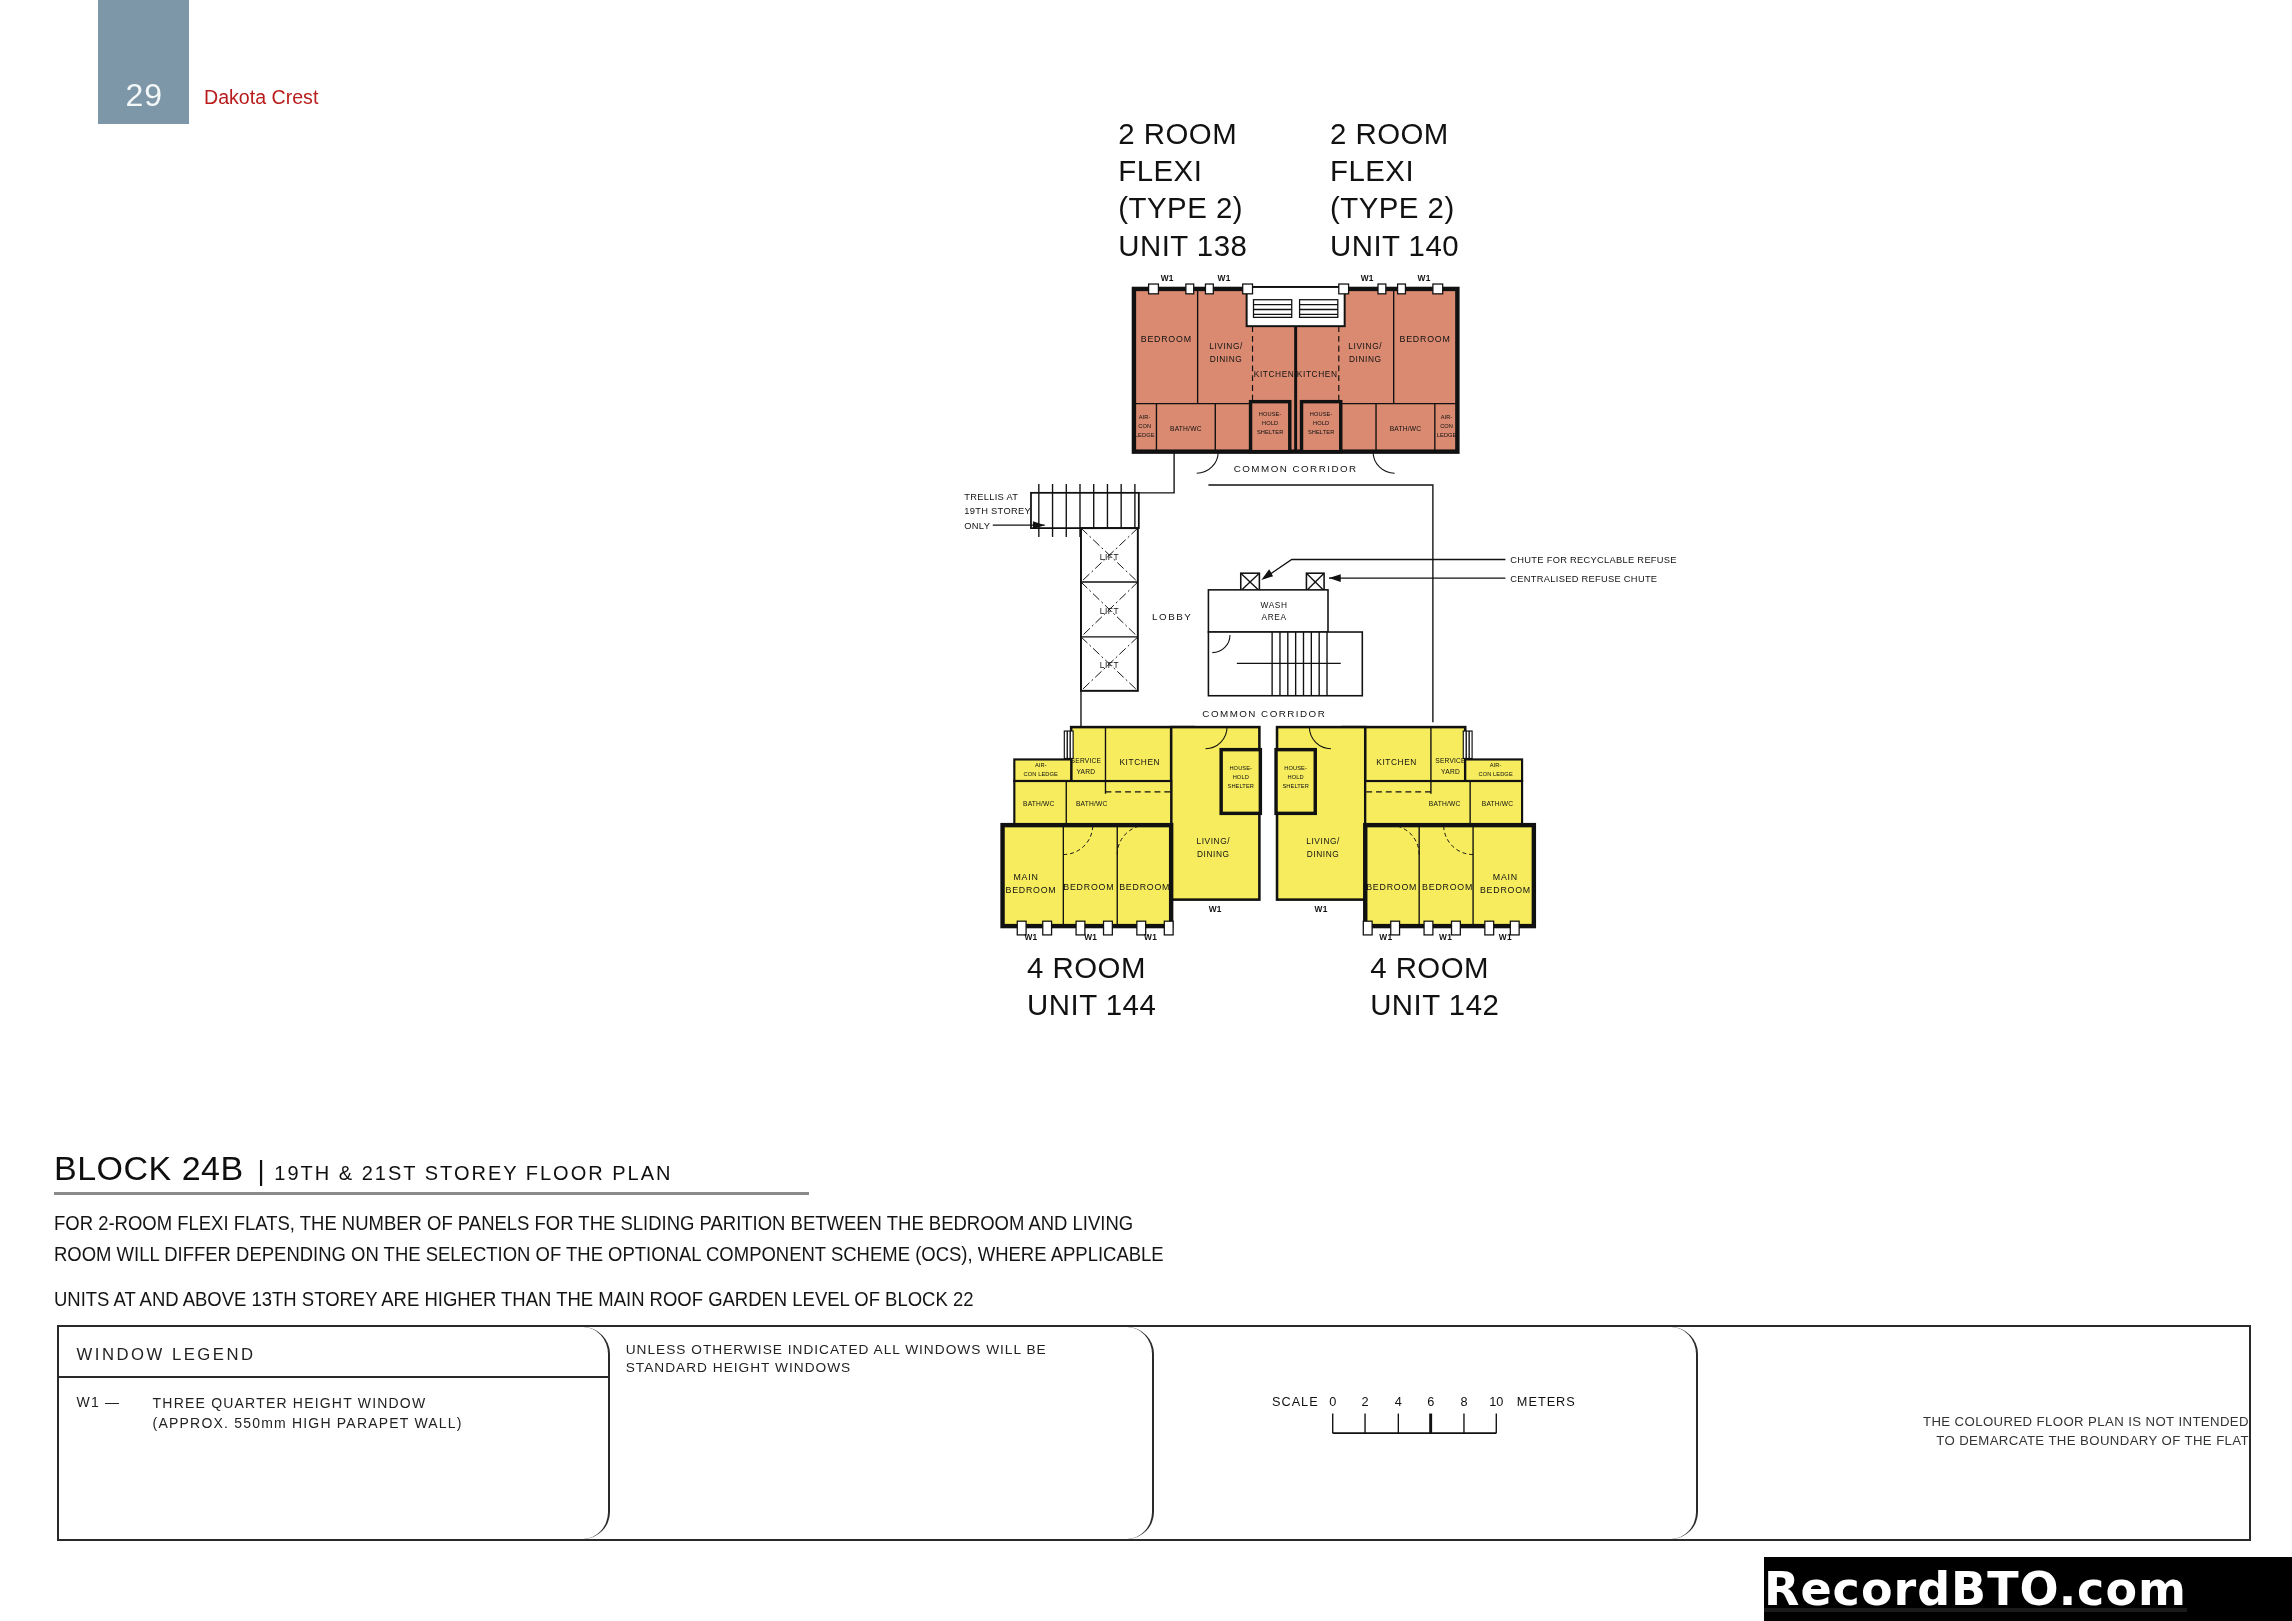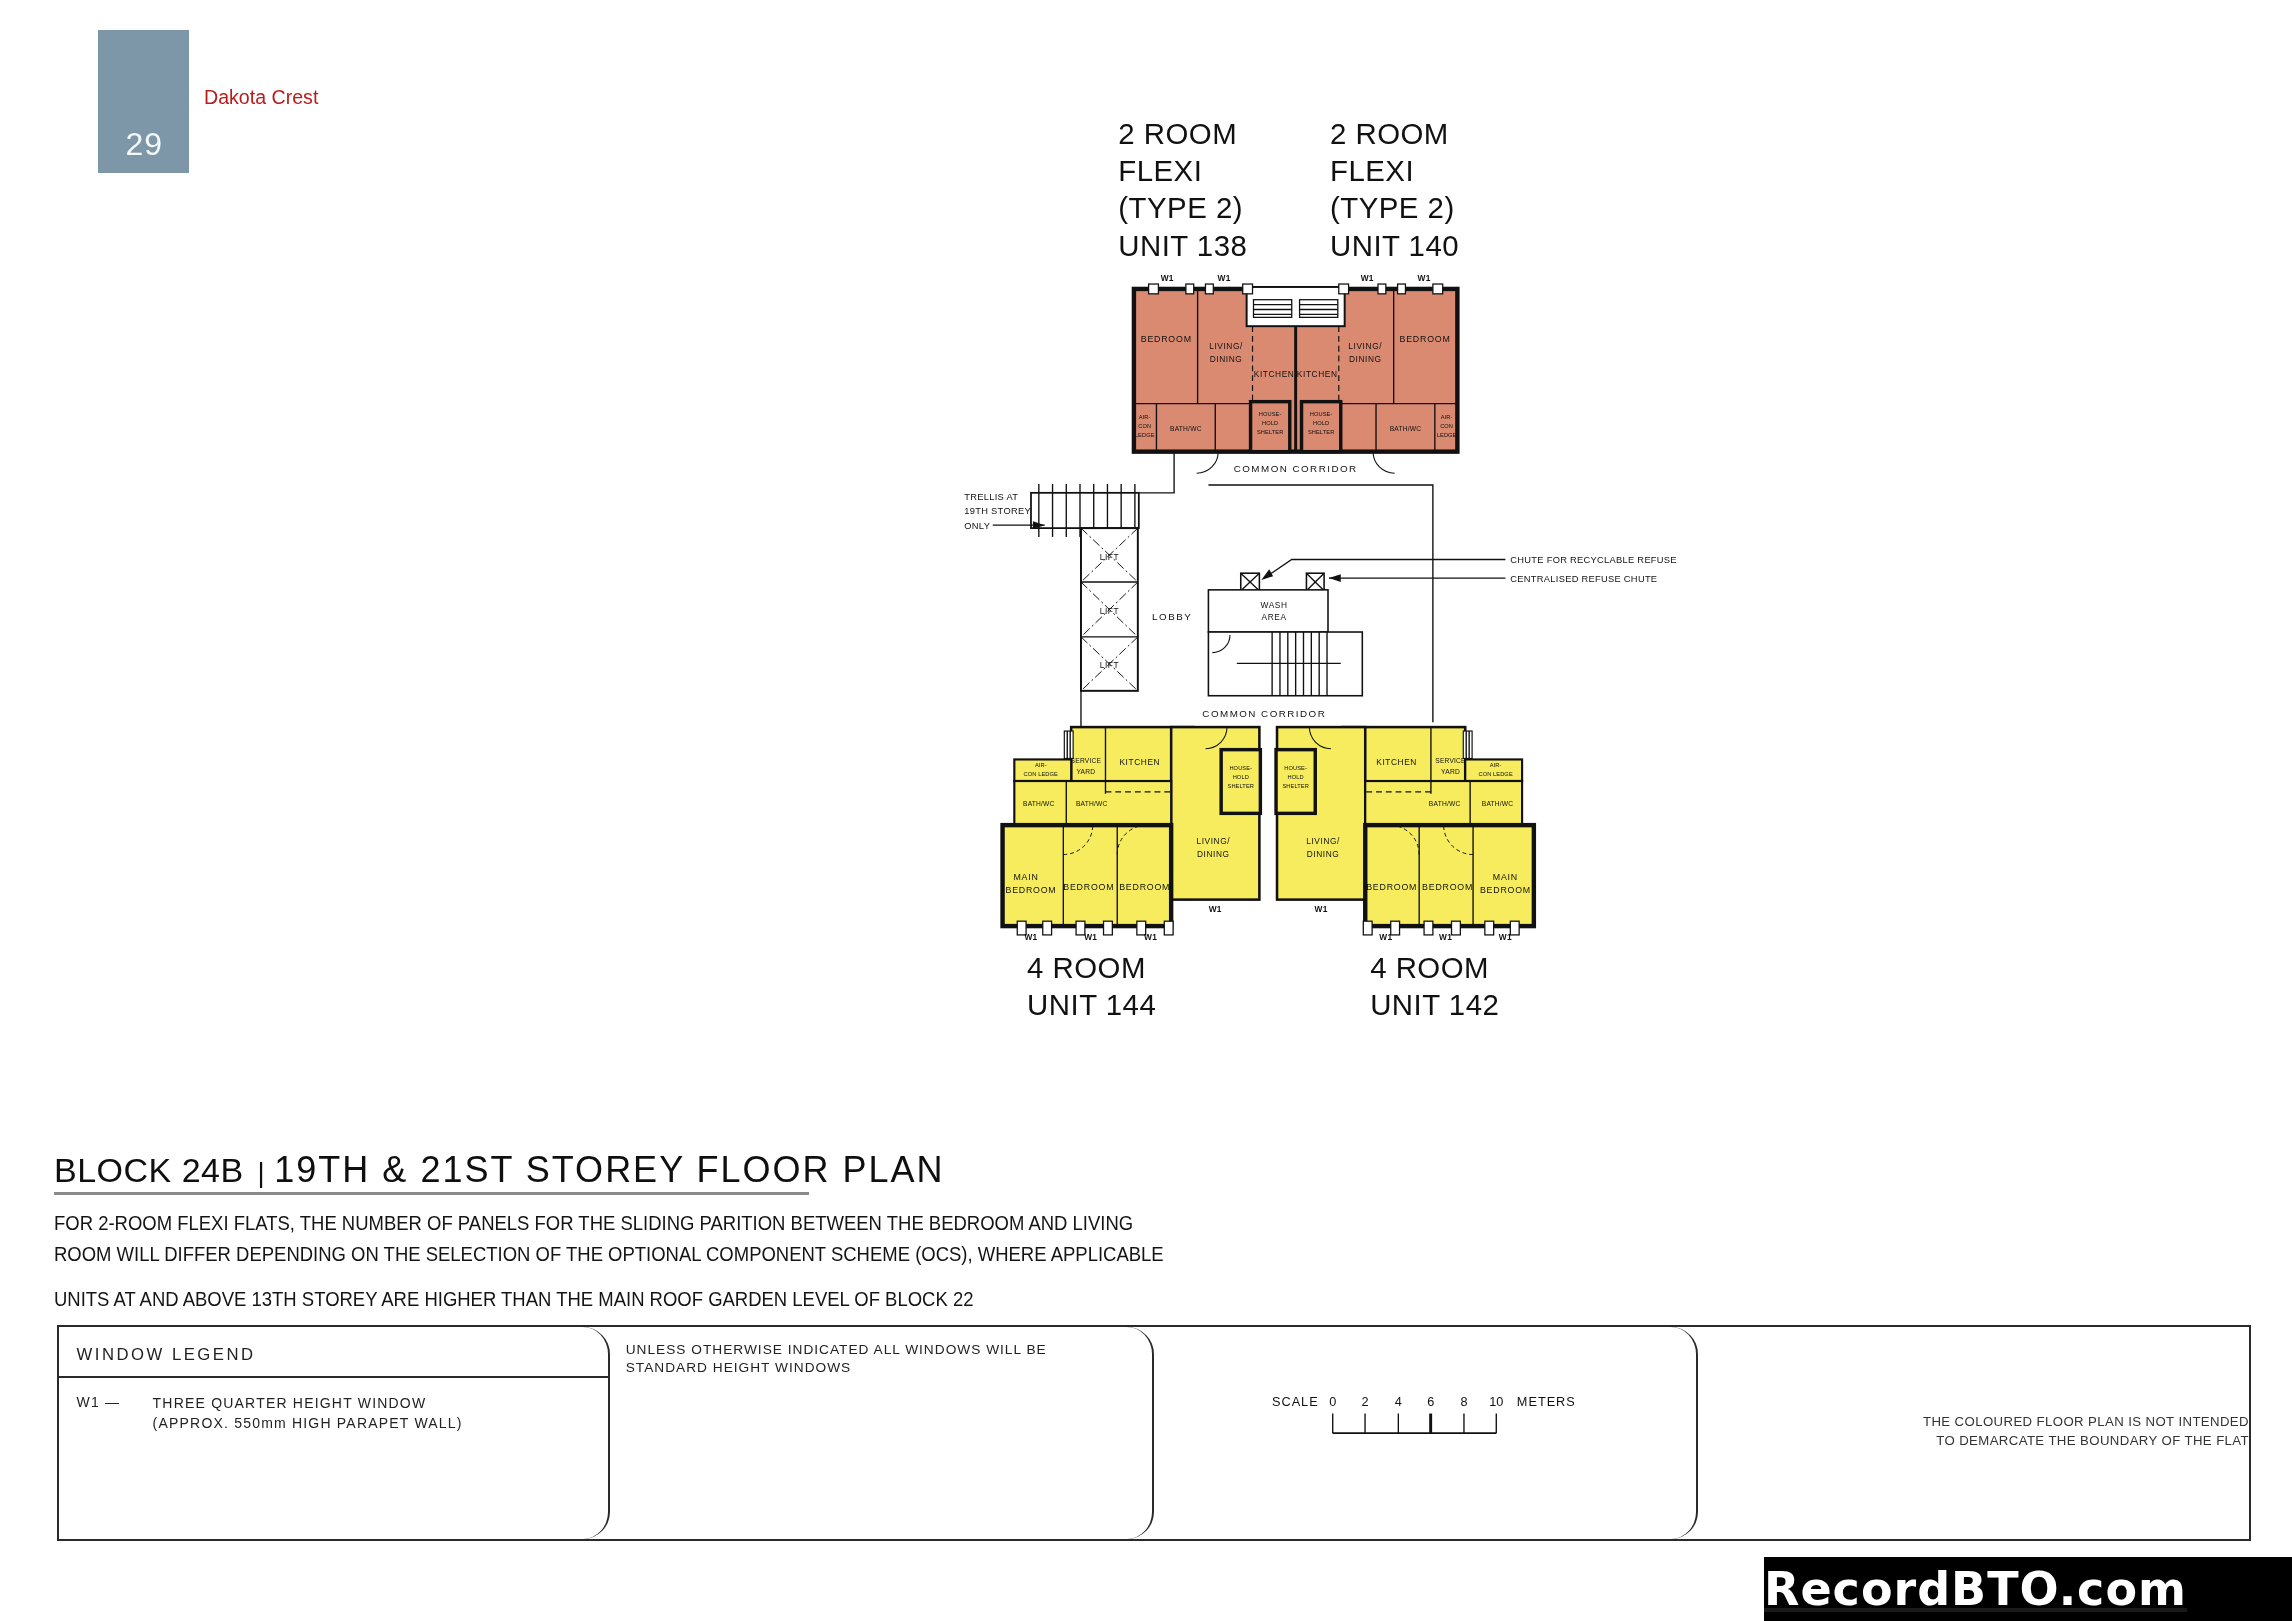--- a/index.html
+++ b/index.html
@@ -1,29 +1,29 @@
 <!DOCTYPE html>
 <html><head>
 <meta charset="utf-8">
 <style>
   html,body{margin:0;padding:0;background:#ffffff;}
   #page{position:relative;width:2293px;height:1621px;background:#ffffff;overflow:hidden;
         font-family:"Liberation Sans",sans-serif;color:#1a1a1a;}
 
   
-  #pagenum-box{position:absolute;left:98px;top:0;width:91px;height:143px;background:#7d97a8;
-               display:flex;align-items:flex-end;margin-top:30px;}
+  #pagenum-box{position:absolute;left:98px;top:0;width:91px;height:124px;background:#7d97a8;
+               display:flex;align-items:flex-end;}
   #pagenum-box span{color:#f4f8f9;font-size:32px;padding:0 0 9.8px 27.4px;letter-spacing:1px;}
   #project-name{position:absolute;left:204px;top:86px;font-size:19.6px;color:#b91c1c;}
 
   
   #heading{position:absolute;left:54px;top:1149px;white-space:nowrap;}
   #heading .blk{font-size:34px;color:#0f0f0f;letter-spacing:0.5px;}
   #heading .sep{font-size:27.4px;color:#0f0f0f;margin:0 9.8px 0 13.7px;}
-  #heading .sub{font-size:36px;color:#0f0f0f;letter-spacing:2px;}
+  #heading .sub{font-size:20px;color:#0f0f0f;letter-spacing:2px;}
   #heading-rule{position:absolute;left:54px;top:1192px;width:755px;height:2.9px;background:#8a8a8a;}
   #notes{position:absolute;left:54px;top:1207px;}
   .note-line{font-size:21px;color:#141414;white-space:nowrap;transform:scaleX(.88);
              transform-origin:left center;line-height:31px;}
   .note-gap{height:13.7px;}
 
   
   #legend{position:absolute;left:57px;top:1325px;width:2190px;height:212px;border:2px solid #2a2a2a;}
   .lcell{position:absolute;top:0;height:100%;box-sizing:border-box;border-radius:27px;}
   #lcell1{left:0;width:551px;border-right:2px solid #2a2a2a;}

